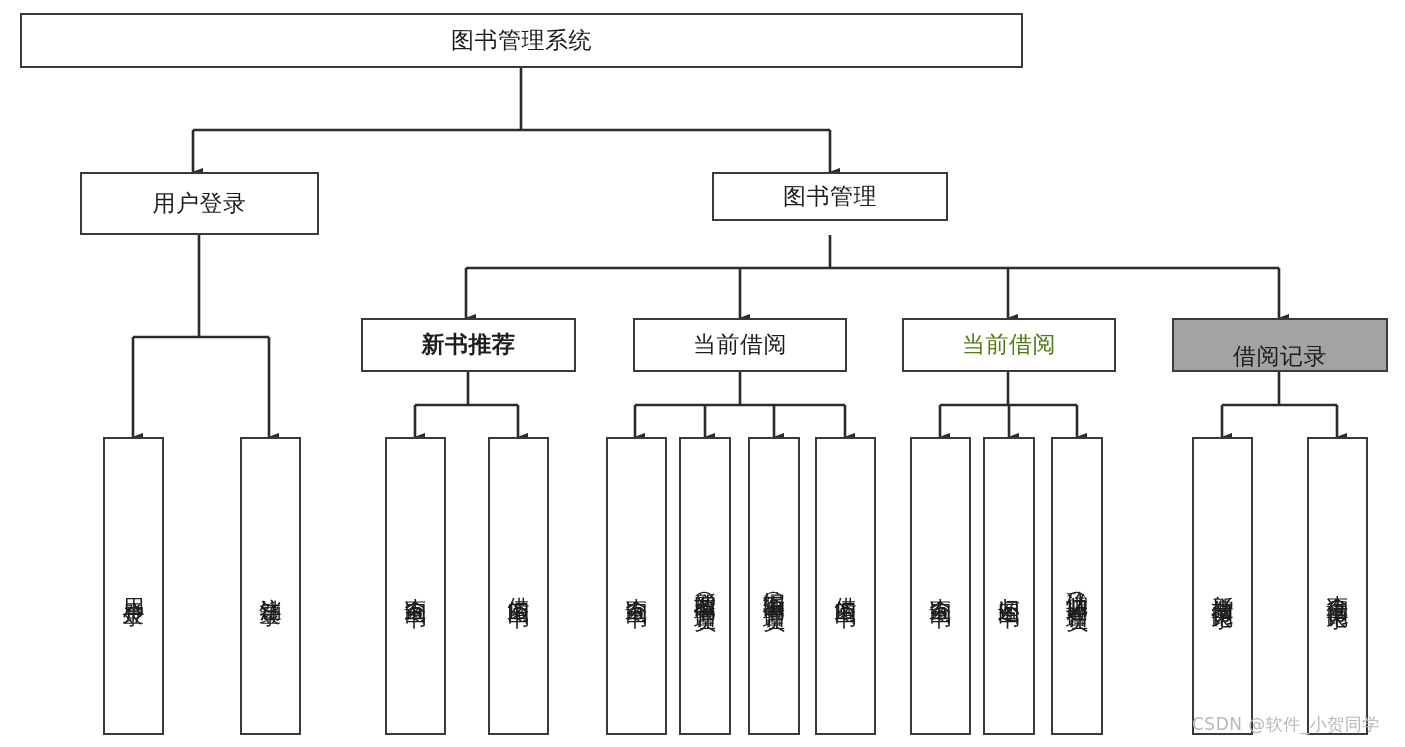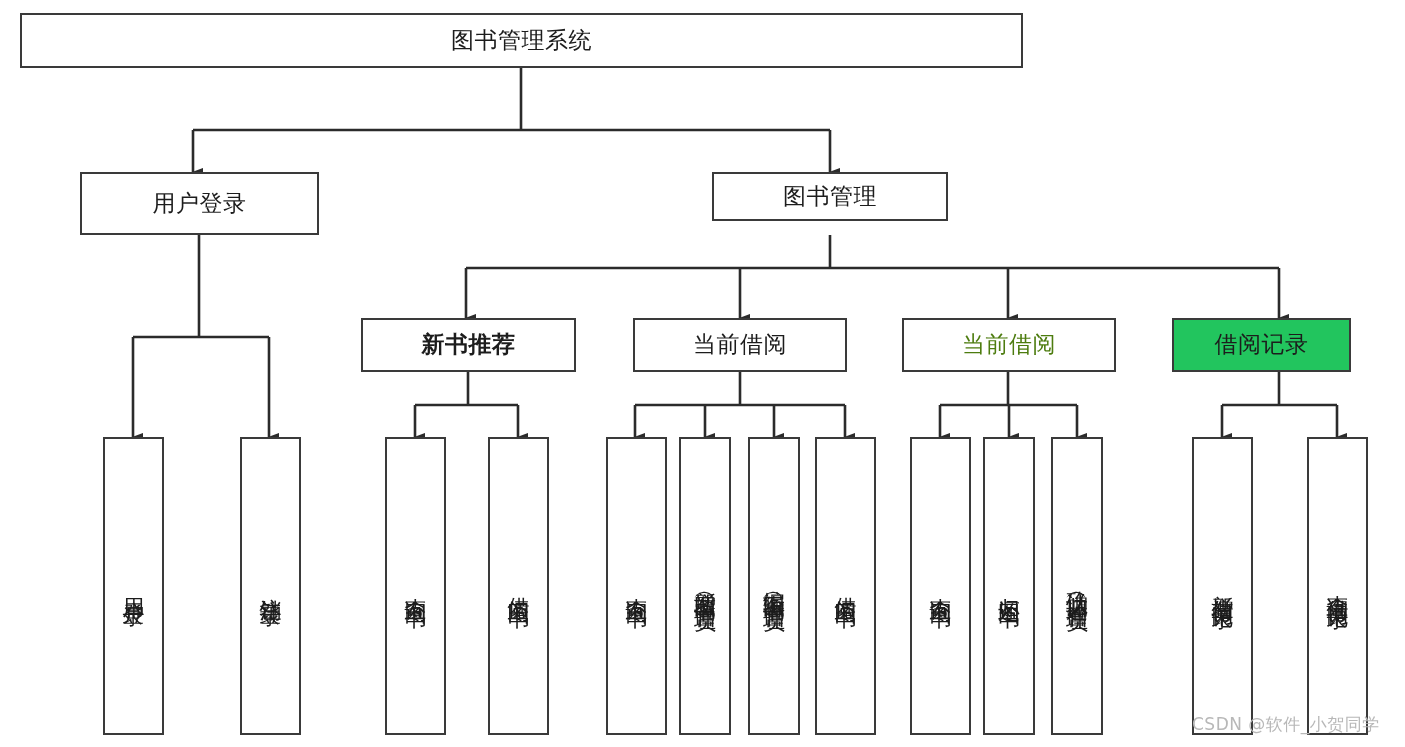--- a/index.html
+++ b/index.html
@@ -149,21 +149,21 @@
   </div>
 
   <div class="node horiz" style="left: 633px; top: 318px; width: 214px; height: 54px; border-color: rgb(58, 58, 58); background: rgb(255, 255, 255);">
     <span class="node-label" style="color: rgb(28, 28, 28);">当前借阅</span>
   </div>
 
   <div class="node horiz" style="left: 902px; top: 318px; width: 214px; height: 54px; border-color: rgb(58, 58, 58); background: rgb(255, 255, 255);">
     <span class="node-label" style="color: #4d7c0f;">当前借阅</span>
   </div>
 
-  <div class="node horiz" style="left: 1172px; top: 318px; width: 179px; height: 54px; border-color: rgb(58, 58, 58); background: #22c55e;">
+  <div class="node horiz" style="left: 1172px; top: 318px; width: 216px; height: 54px; border-color: rgb(58, 58, 58); background: #a3a3a3; align-items: flex-end;">
     <span class="node-label" style="color: rgb(28, 28, 28);">借阅记录</span>
   </div>
 
   <div class="node vert" style="left: 103px; top: 437px; width: 61px; height: 298px; border-color: rgb(58, 58, 58); background: rgb(255, 255, 255);">
     <span class="node-label" style="color: rgb(28, 28, 28); margin-top: 141px;">用户登录</span>
   </div>
 
   <div class="node vert" style="left: 240px; top: 437px; width: 61px; height: 298px; border-color: rgb(58, 58, 58); background: rgb(255, 255, 255);">
     <span class="node-label" style="color: rgb(28, 28, 28); margin-top: 141px;">注销登录</span>
   </div>

